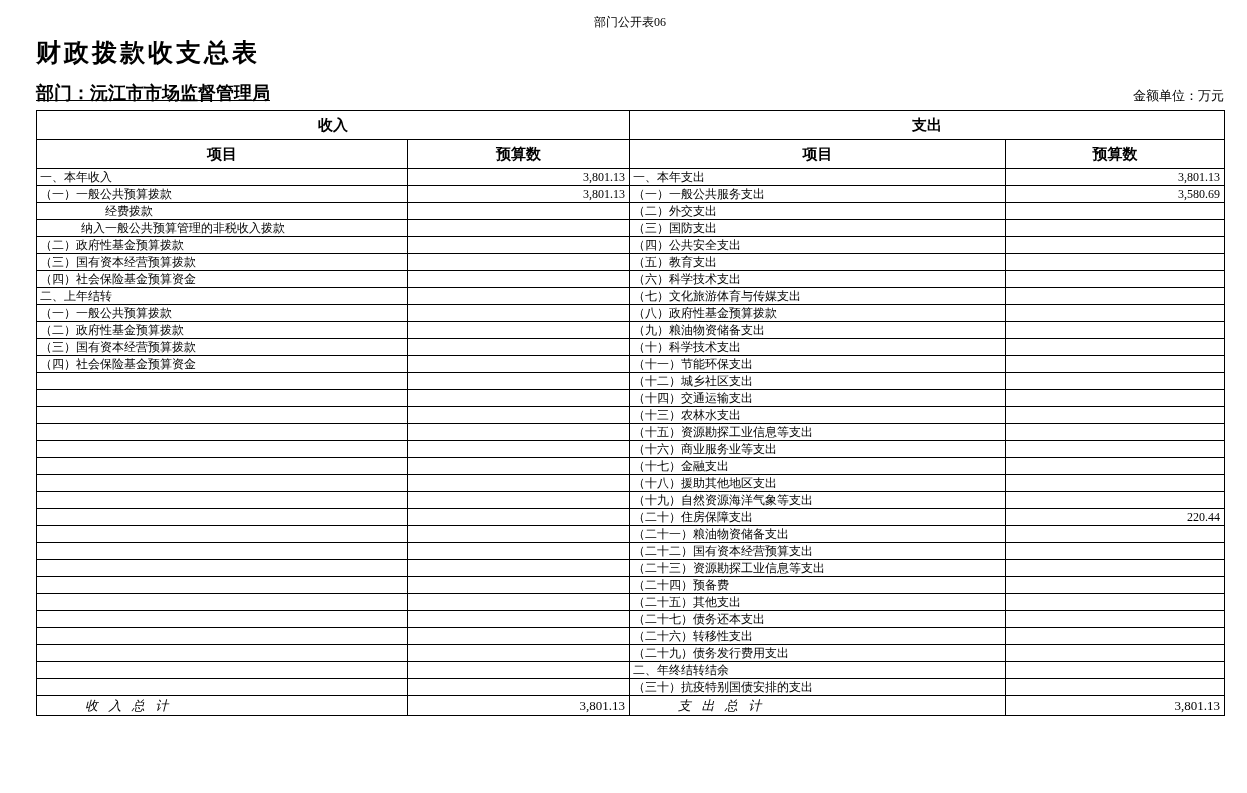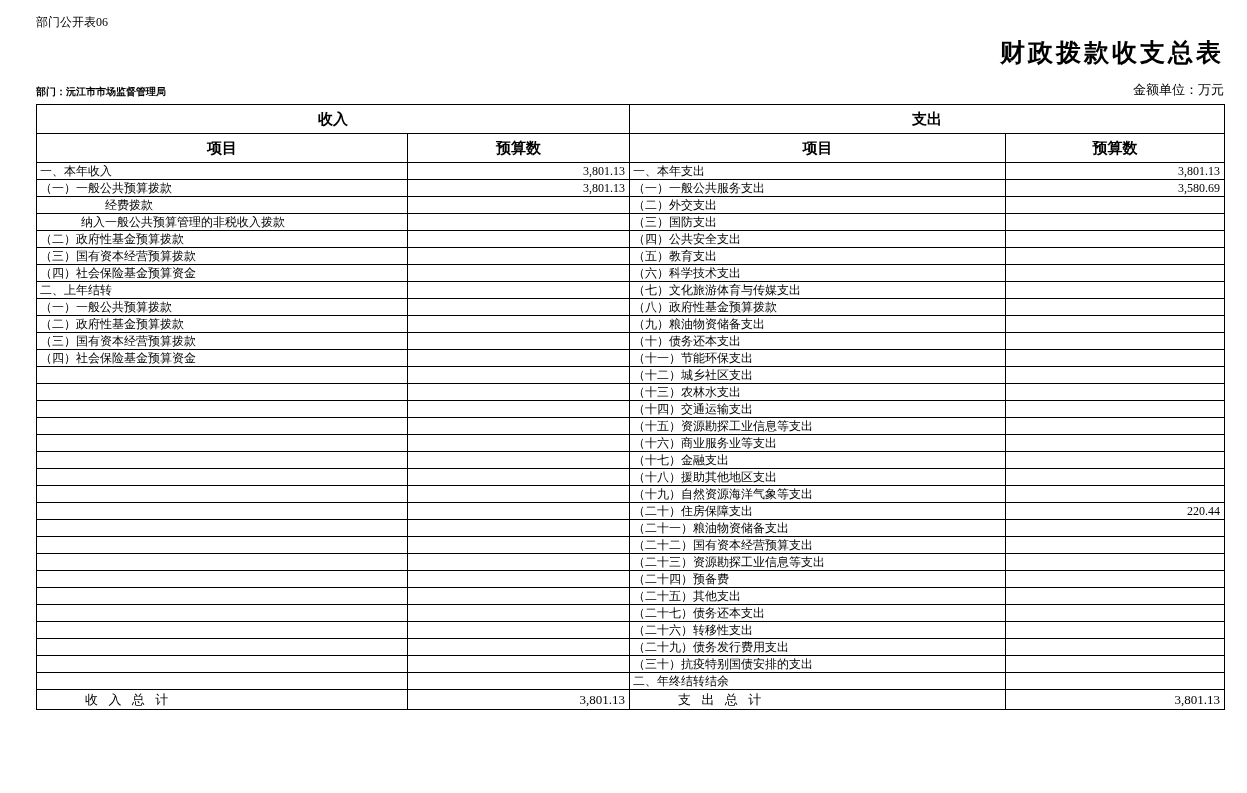--- a/index.html
+++ b/index.html
@@ -11,43 +11,44 @@
   }
   body {
     width: 1247px;
     height: 793px;
     overflow: hidden;
   }
   .page {
     padding: 14px 23px 0 36px;
   }
   .doc-number {
-    text-align: left;
+    text-align: center;
     font-size: 12px;
     height: 16px;
     line-height: 16px;
   }
   .title {
     margin: 7px 0 0 0;
-    text-align: right;
+    text-align: left;
     font-size: 25px;
     font-weight: bold;
     letter-spacing: 3px;
     line-height: 32px;
   }
   .meta-row {
     display: flex;
     justify-content: space-between;
     align-items: flex-end;
     margin-top: 12px;
     margin-bottom: 5px;
   }
   .dept {
     font-weight: bold;
-    font-size: 10px;
+    font-size: 18px;
+    text-decoration: underline;
   }
   .unit {
     font-size: 13px;
   }
   table.budget {
     border-collapse: collapse;
     table-layout: fixed;
     width: 1188px;
   }
   table.budget th,
@@ -76,20 +77,21 @@
   }
   table.budget tfoot td {
     height: 19px;
     font-size: 13px;
     line-height: 19px;
     padding: 0 4px;
   }
   .total-label {
     letter-spacing: 0.8em;
     padding-left: 48px !important;
+    font-style: italic;
   }
 </style>
 </head>
 <body>
 
 <div class="page">
   <div class="doc-number">部门公开表06</div>
   <div class="title">财政拨款收支总表</div>
   <div class="meta-row">
     <div class="dept">部门：沅江市市场监督管理局</div>
@@ -172,45 +174,45 @@
         </tr>
         <tr>
           <td class="label">（二）政府性基金预算拨款</td>
           <td class="num"></td>
           <td class="label">（九）粮油物资储备支出</td>
           <td class="num"></td>
         </tr>
         <tr>
           <td class="label">（三）国有资本经营预算拨款</td>
           <td class="num"></td>
-          <td class="label">（十）债务还本支出</td>
+          <td class="label">（十）科学技术支出</td>
           <td class="num"></td>
         </tr>
         <tr>
           <td class="label">（四）社会保险基金预算资金</td>
           <td class="num"></td>
           <td class="label">（十一）节能环保支出</td>
           <td class="num"></td>
         </tr>
         <tr>
           <td class="label"></td>
           <td class="num"></td>
           <td class="label">（十二）城乡社区支出</td>
           <td class="num"></td>
         </tr>
         <tr>
           <td class="label"></td>
           <td class="num"></td>
+          <td class="label">（十四）交通运输支出</td>
+          <td class="num"></td>
+        </tr>
+        <tr>
+          <td class="label"></td>
+          <td class="num"></td>
           <td class="label">（十三）农林水支出</td>
-          <td class="num"></td>
-        </tr>
-        <tr>
-          <td class="label"></td>
-          <td class="num"></td>
-          <td class="label">（十四）交通运输支出</td>
           <td class="num"></td>
         </tr>
         <tr>
           <td class="label"></td>
           <td class="num"></td>
           <td class="label">（十五）资源勘探工业信息等支出</td>
           <td class="num"></td>
         </tr>
         <tr>
           <td class="label"></td>
@@ -286,27 +288,27 @@
         </tr>
         <tr>
           <td class="label"></td>
           <td class="num"></td>
           <td class="label">（二十九）债务发行费用支出</td>
           <td class="num"></td>
         </tr>
         <tr>
           <td class="label"></td>
           <td class="num"></td>
+          <td class="label">二、年终结转结余</td>
+          <td class="num"></td>
+        </tr>
+        <tr>
+          <td class="label"></td>
+          <td class="num"></td>
           <td class="label">（三十）抗疫特别国债安排的支出</td>
-          <td class="num"></td>
-        </tr>
-        <tr>
-          <td class="label"></td>
-          <td class="num"></td>
-          <td class="label">二、年终结转结余</td>
           <td class="num"></td>
         </tr>
       </tbody>
     <tfoot>
       <tr>
         <td class="total-label">收入总计</td>
         <td class="num">3,801.13</td>
         <td class="total-label">支出总计</td>
         <td class="num">3,801.13</td>
       </tr>

